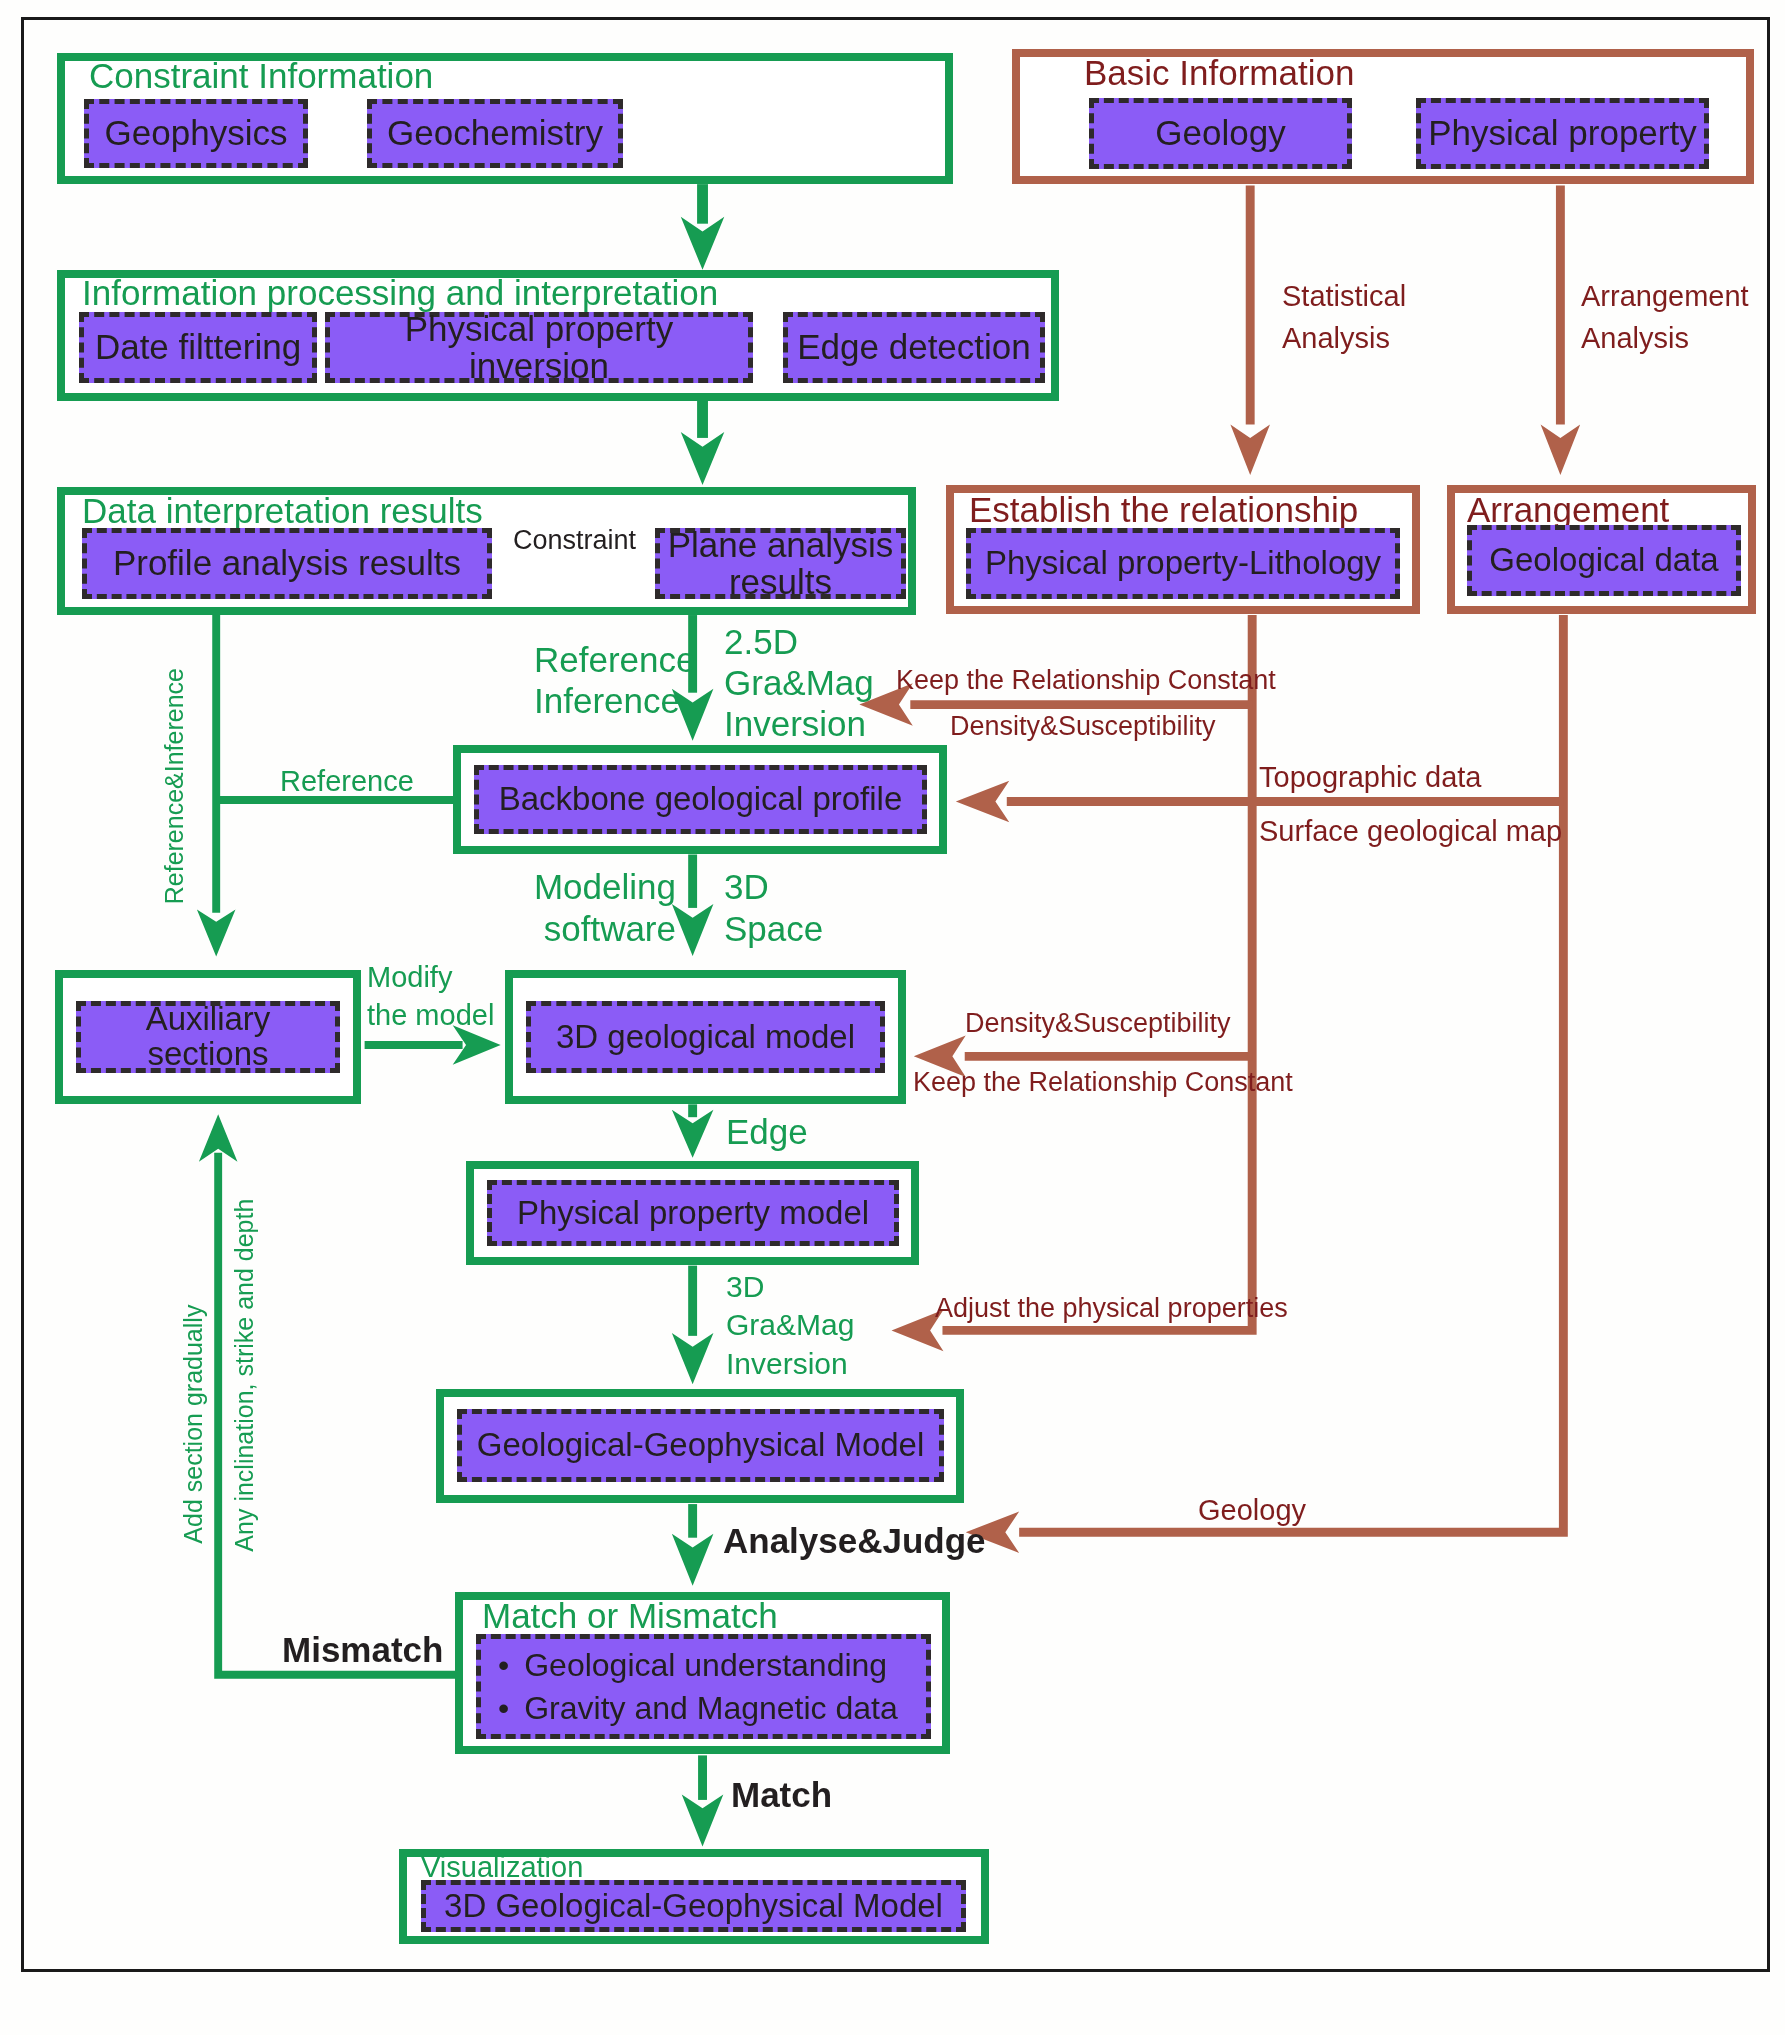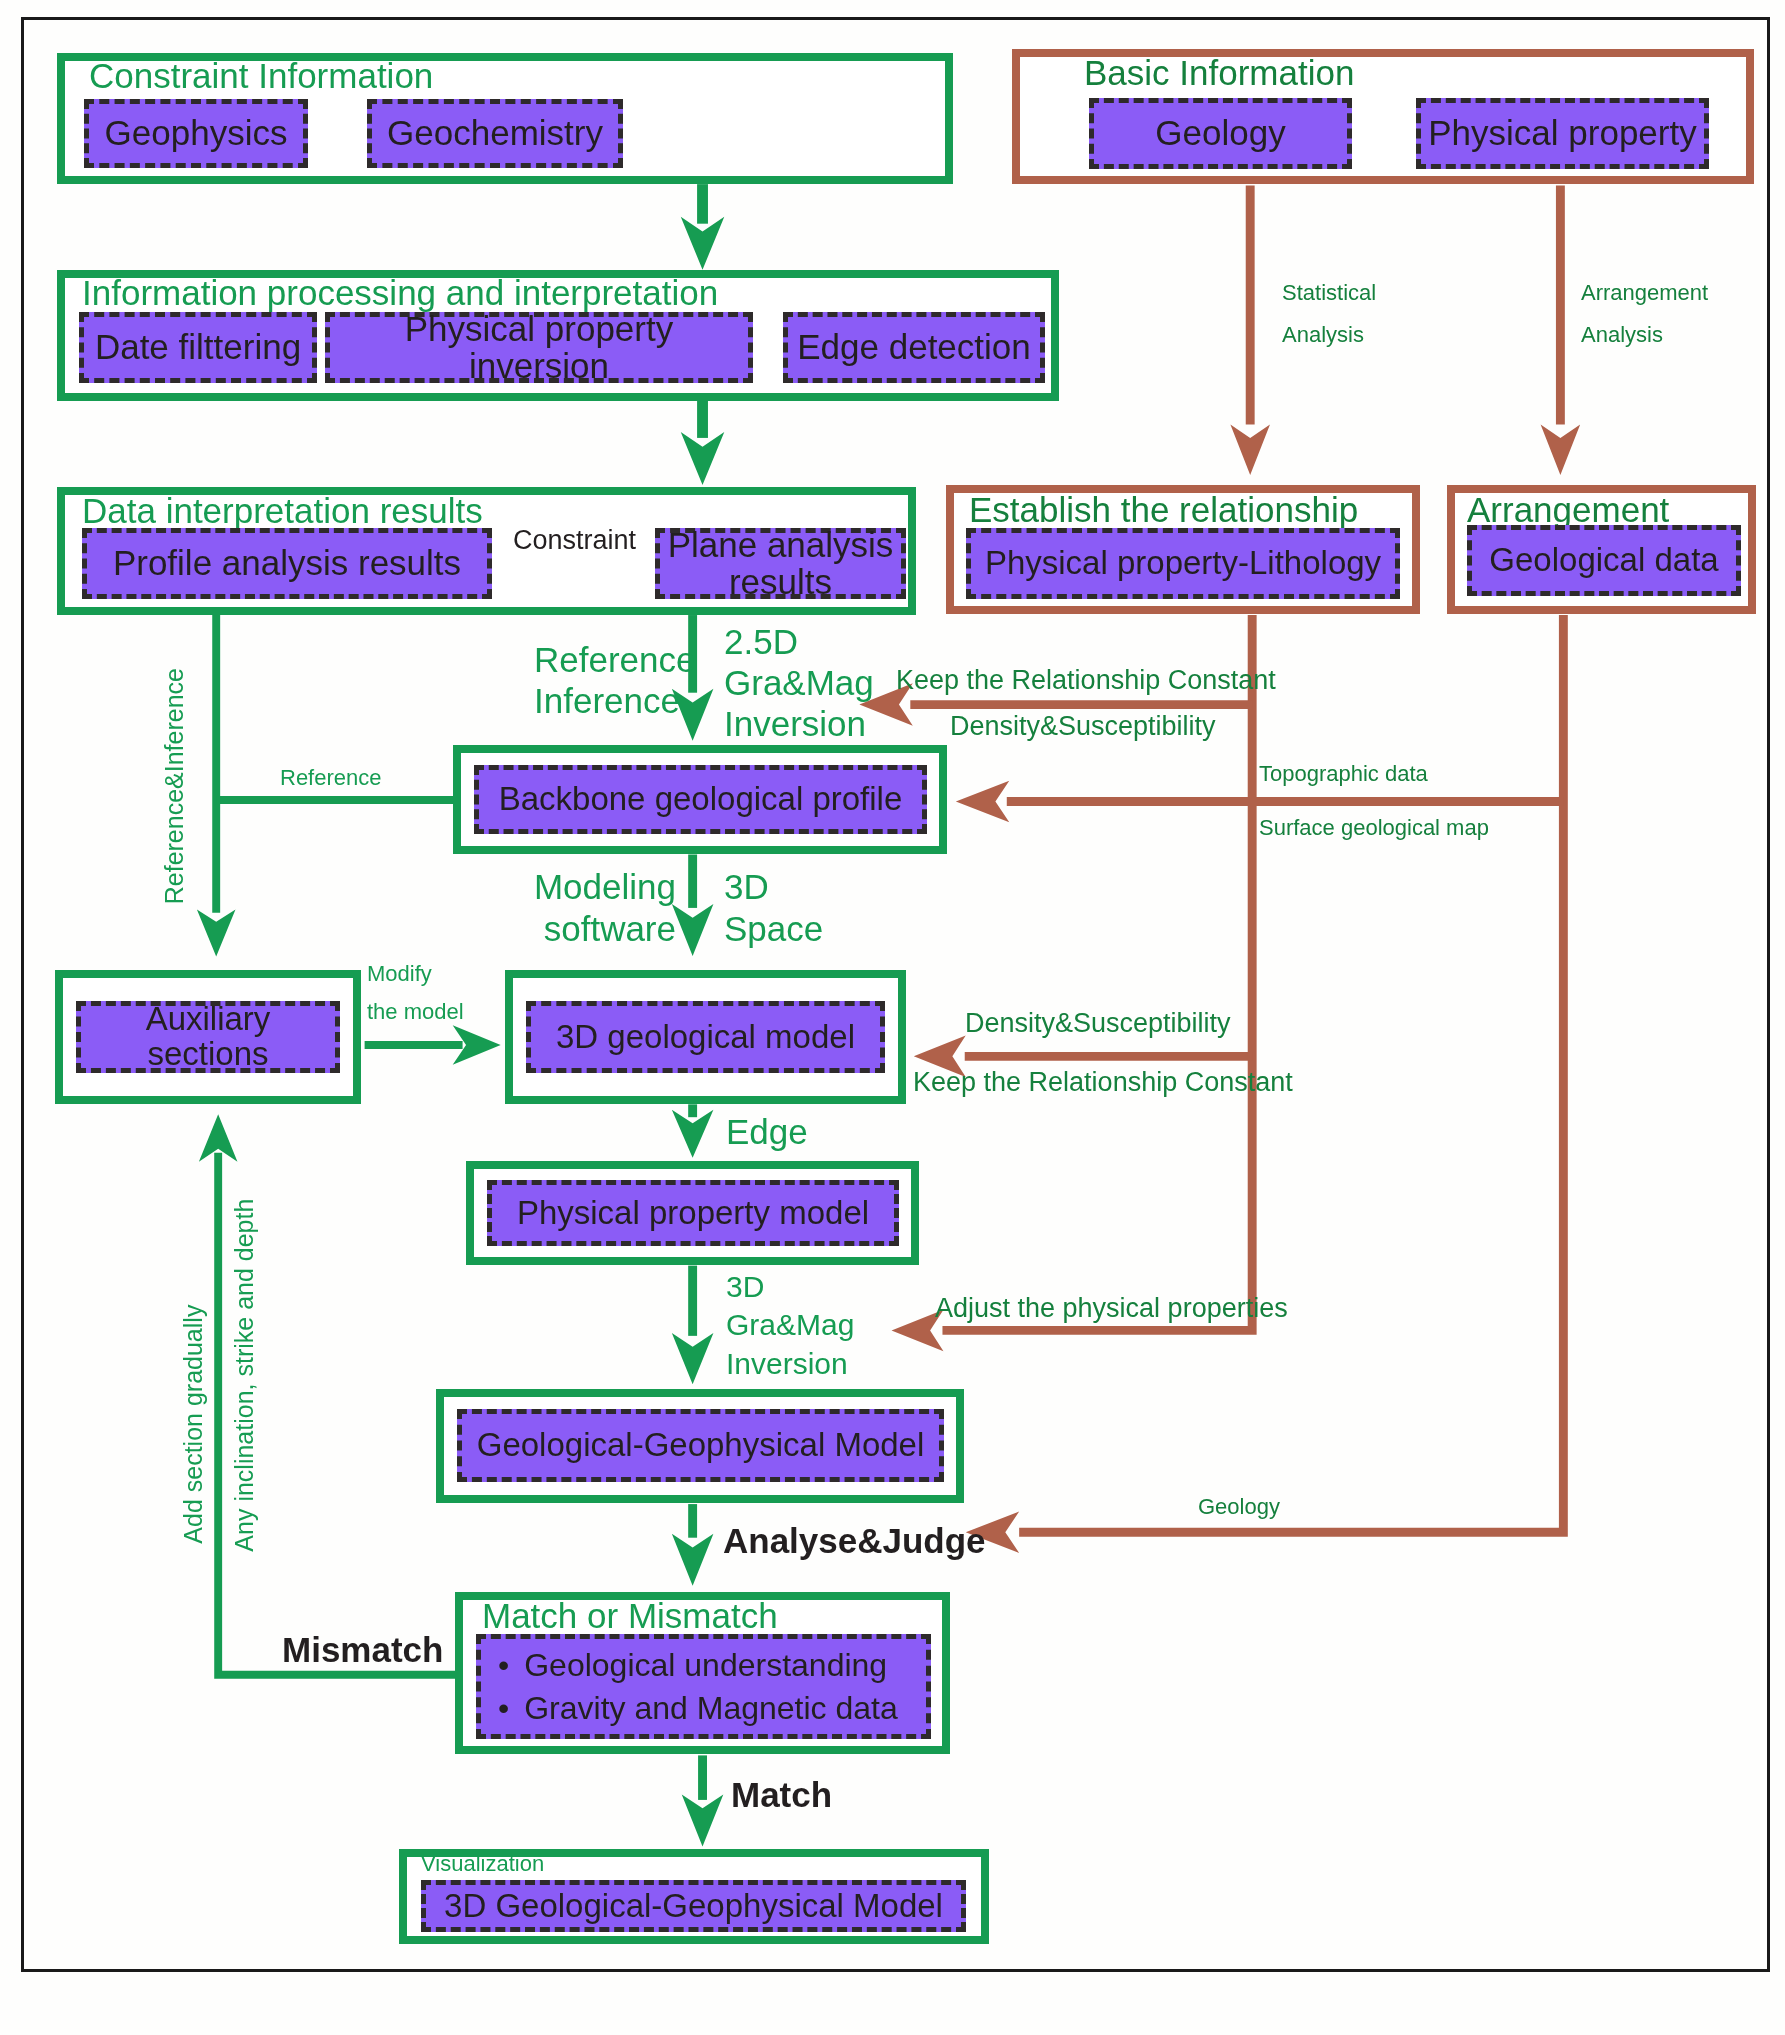--- a/index.html
+++ b/index.html
@@ -4,26 +4,26 @@
 <style>
   html,body{margin:0;padding:0;background:#ffffff;}
   .canvas{position:relative;width:1785px;height:2035px;background:#fefefdff;
           font-family:Liberation Sans, sans-serif;color:#231f20;overflow:hidden;}
   .abs{position:absolute;box-sizing:border-box;}
   .gframe{border:8px solid #169c52;background:#ffffff;}
   .bframe{border:8px solid #b0614a;background:#ffffff;}
   .dashed{border:5px dashed #2e2a2b;background:#8b5cf6;display:flex;
           align-items:center;justify-content:center;text-align:center;}
   .fig-border{border:3.5px solid #1a1a1a;background:transparent;}
-  .tg{color:#169c52}.tb{color:#15803d}.tk{color:#231f20}
+  .tg{color:#169c52}.tb{color:#7f1d1d}.tk{color:#231f20}
   .s70{font-size:35px;line-height:1.05}
   .s66{font-size:33px;line-height:1.05}
   .s62{font-size:35px;line-height:1.05}
   .s60{font-size:30px;line-height:1.05}
-  .s58{font-size:22px;line-height:1.05}
+  .s58{font-size:29px;line-height:1.05}
   .s54{font-size:27px;line-height:1.05}
   .s50{font-size:25px;line-height:1.05}
   .nw{white-space:nowrap}
   .bold{font-weight:bold}
   .right{text-align:right}
   .center{text-align:center}
   .rot{transform:rotate(-90deg);transform-origin:center;white-space:nowrap;text-align:center;}
   .mlist{flex-direction:column;align-items:flex-start;justify-content:space-evenly;padding:0 17px;}
   .mrow{display:flex;gap:15px;align-items:baseline;font-size:32px;line-height:1;white-space:nowrap;}
   svg{position:absolute;left:0;top:0;pointer-events:none;}

